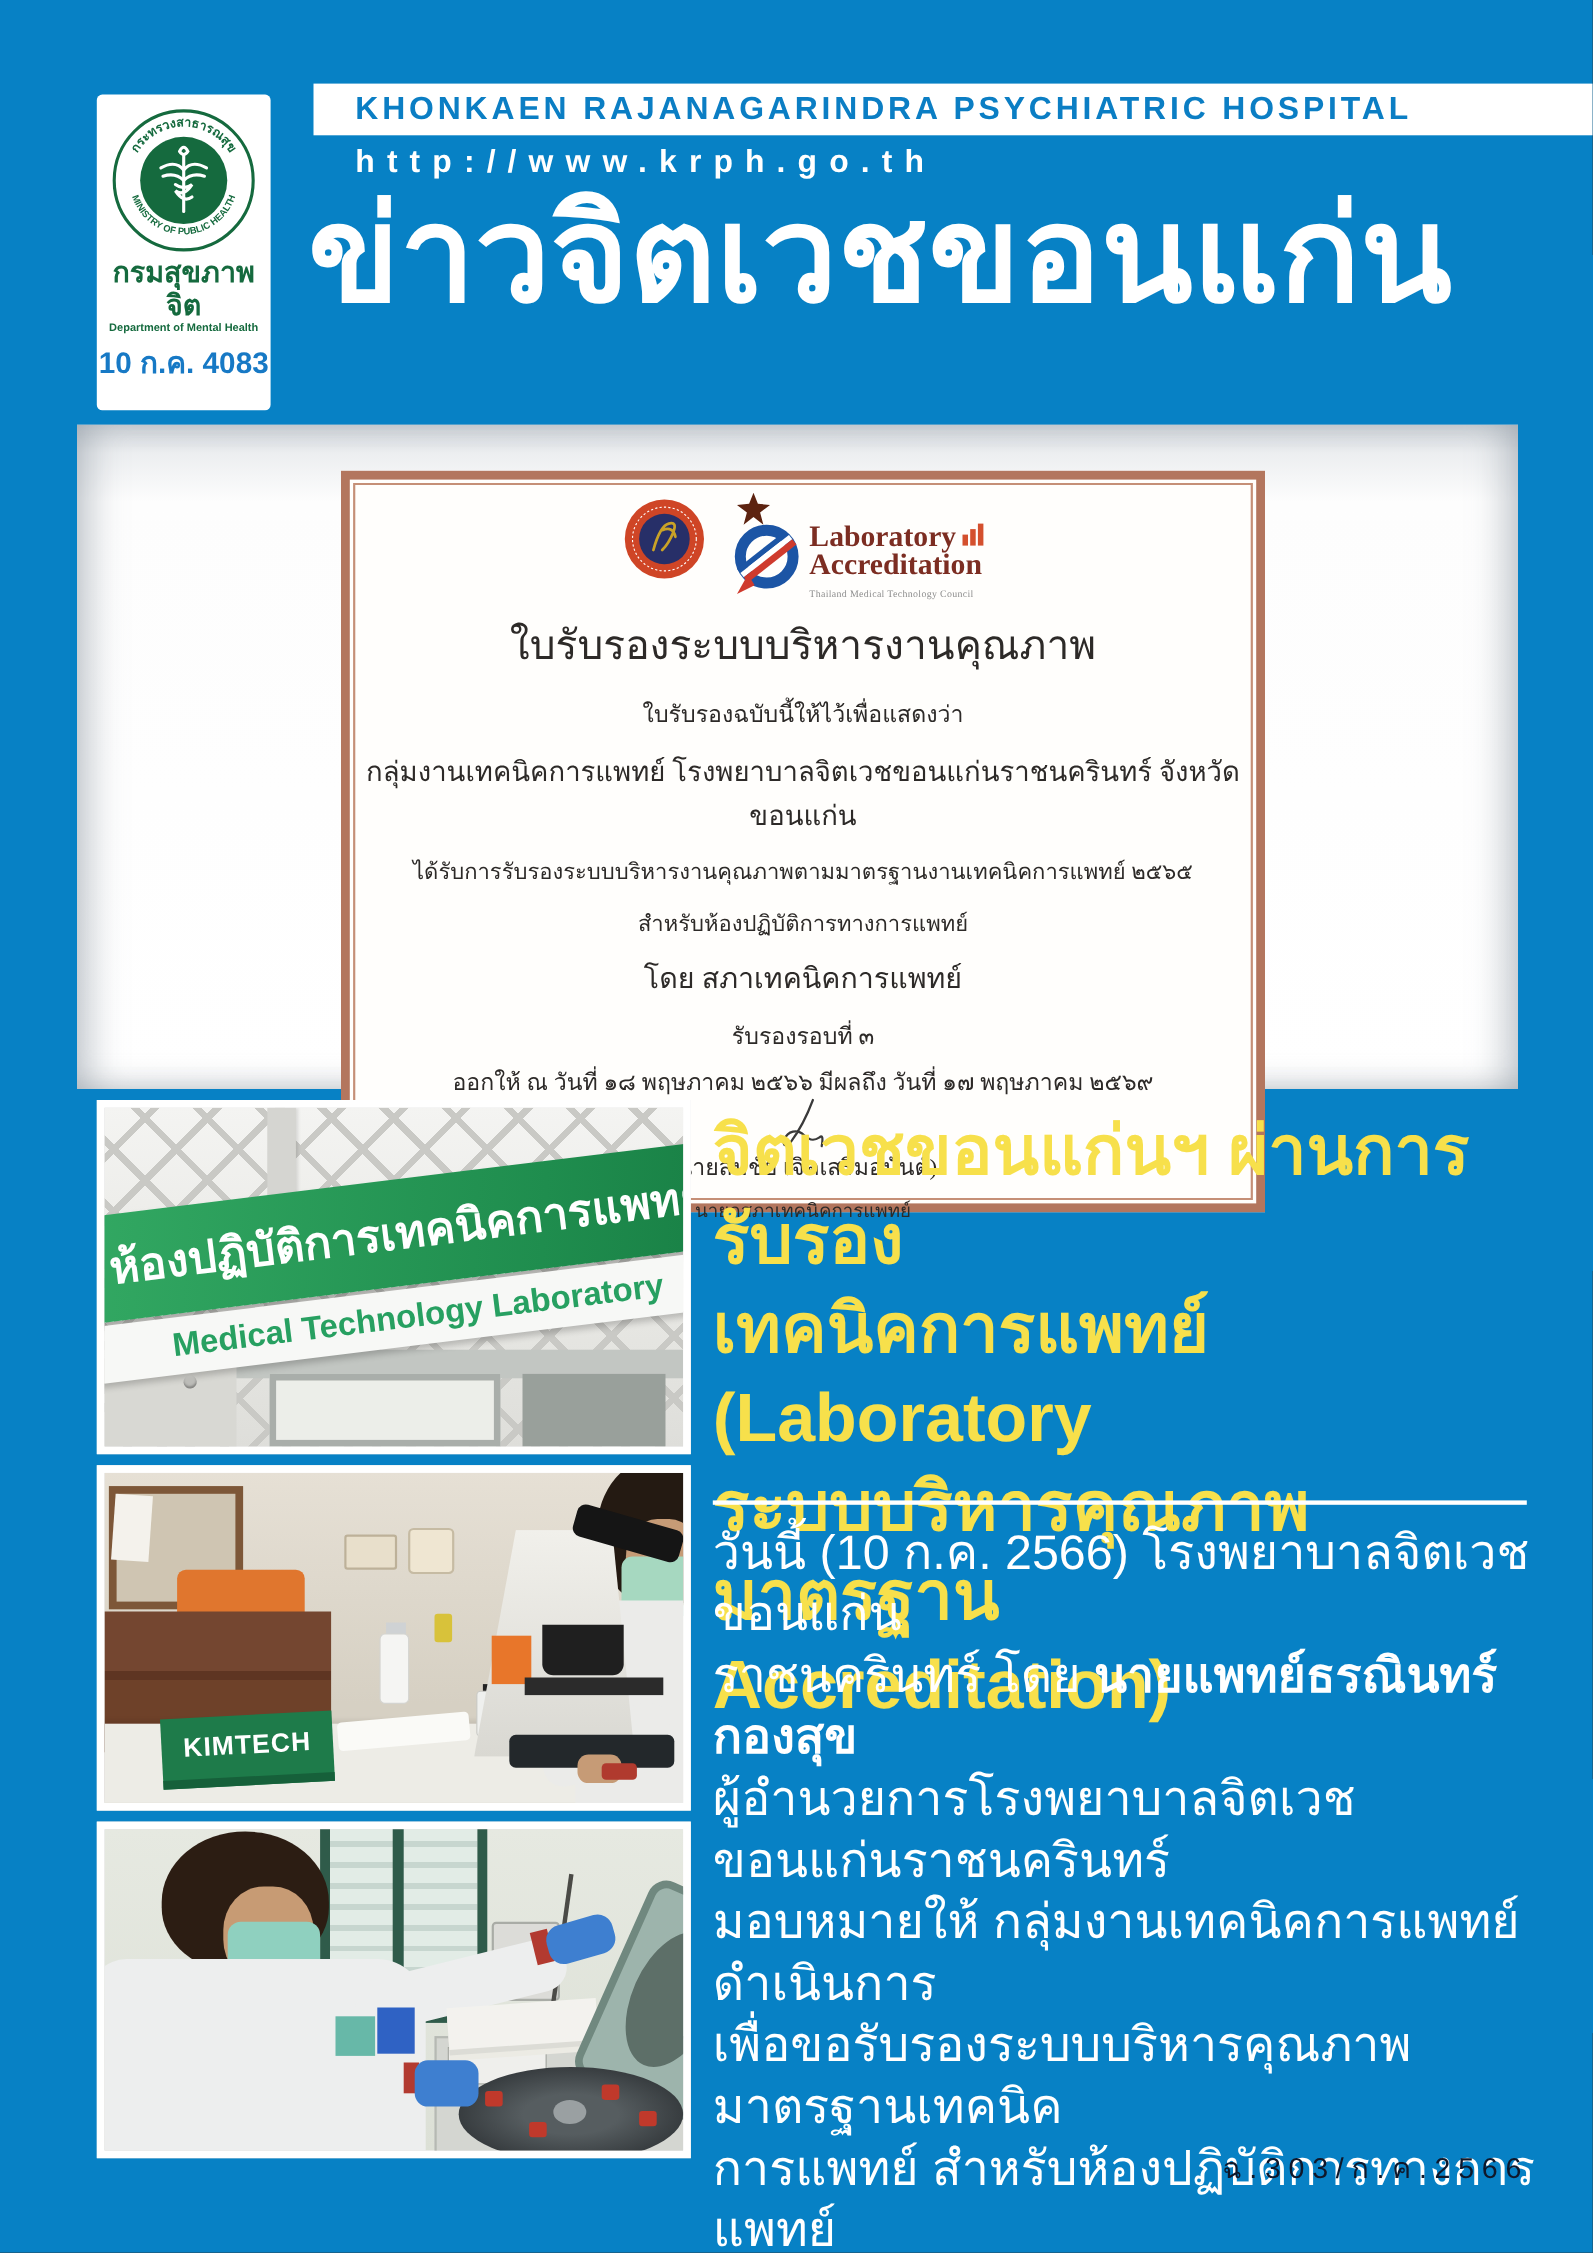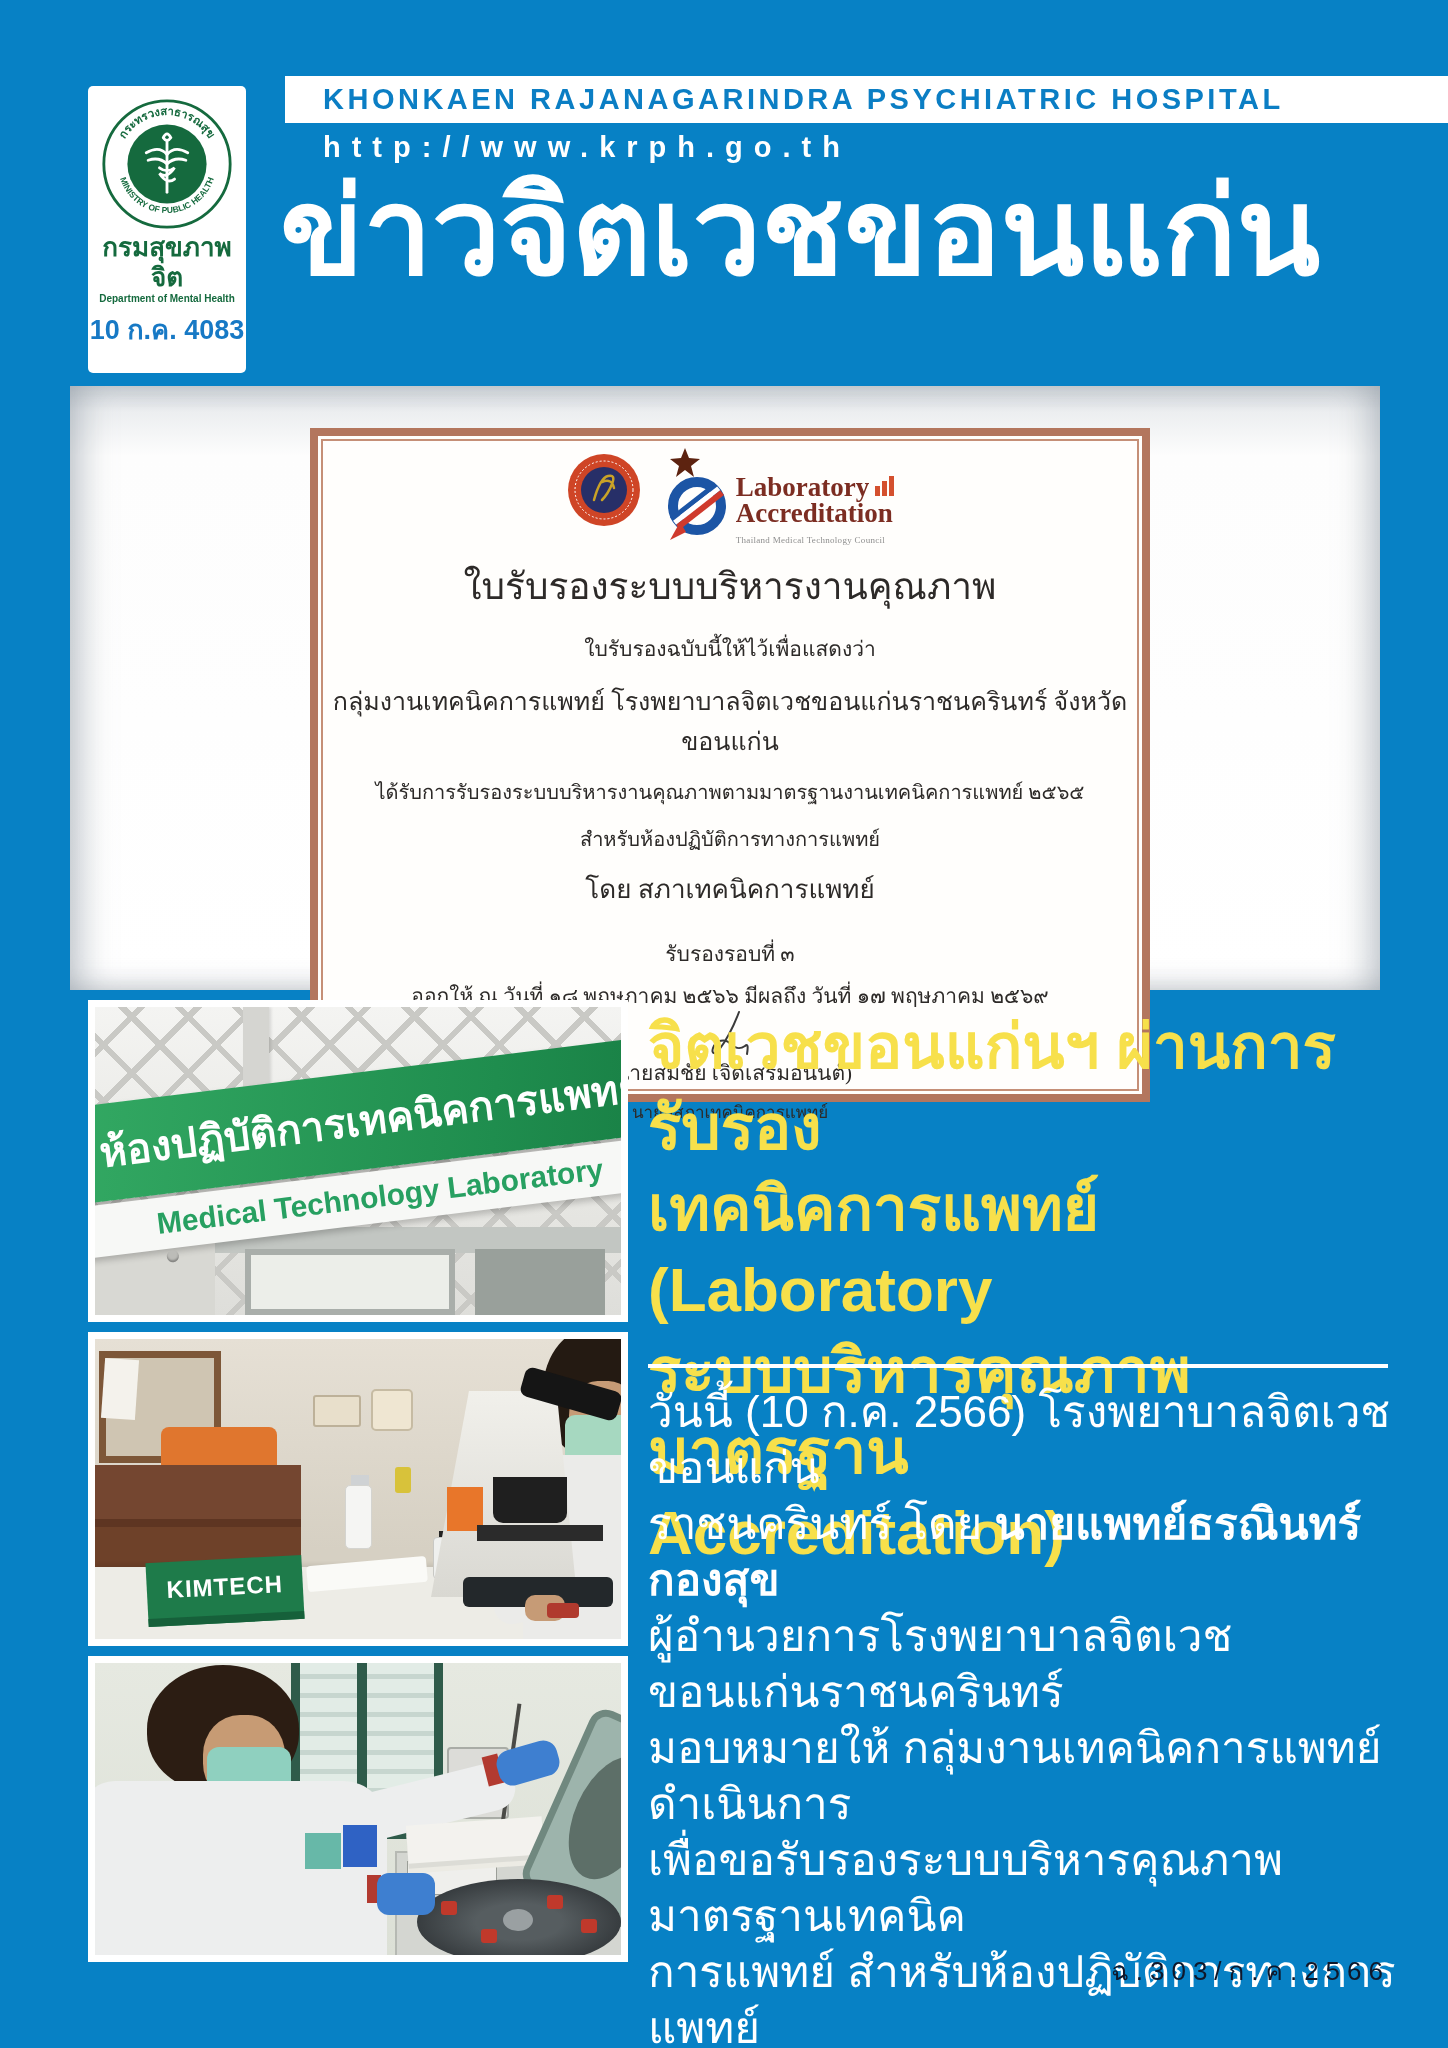--- a/index.html
+++ b/index.html
@@ -35,21 +35,21 @@
   .lab-word-row{display:flex;align-items:flex-end;gap:6px;}
   .lab-bars{display:flex;align-items:flex-end;gap:2px;padding-bottom:4px;}
   .lab-bars i{display:block;width:5px;background:#d4502e;}
   .lab-council{color:#8e8e8e;font-size:9px;margin-top:1px;letter-spacing:.3px;}
   .c-title{font-size:37px;margin-top:12px;}
   .c-intro{font-size:21px;margin-top:17px;}
   .c-recipient{font-size:25px;margin-top:16px;}
   .c-standard{font-size:20px;margin-top:15px;}
   .c-scope{font-size:20px;margin-top:15px;}
   .c-issuer{font-size:26px;margin-top:13px;}
-  .c-round{font-size:21px;margin-top:28px;}
+  .c-round{font-size:21px;margin-top:16px;}
   .c-validity{font-size:21px;margin-top:9px;}
   .c-signature{display:block;margin:-4px auto 0;}
   .c-signer{font-size:21px;margin-top:-6px;}
   .c-signer-title{font-size:17px;margin-top:9px;}
   
   .photo{position:absolute;left:88px;width:540px;border:7px solid #fff;overflow:hidden;background:#ddd;}
   .scene{position:relative;width:100%;height:100%;overflow:hidden;}
   .abs{position:absolute;}
   
   .p1{top:1000px;height:322px;}

